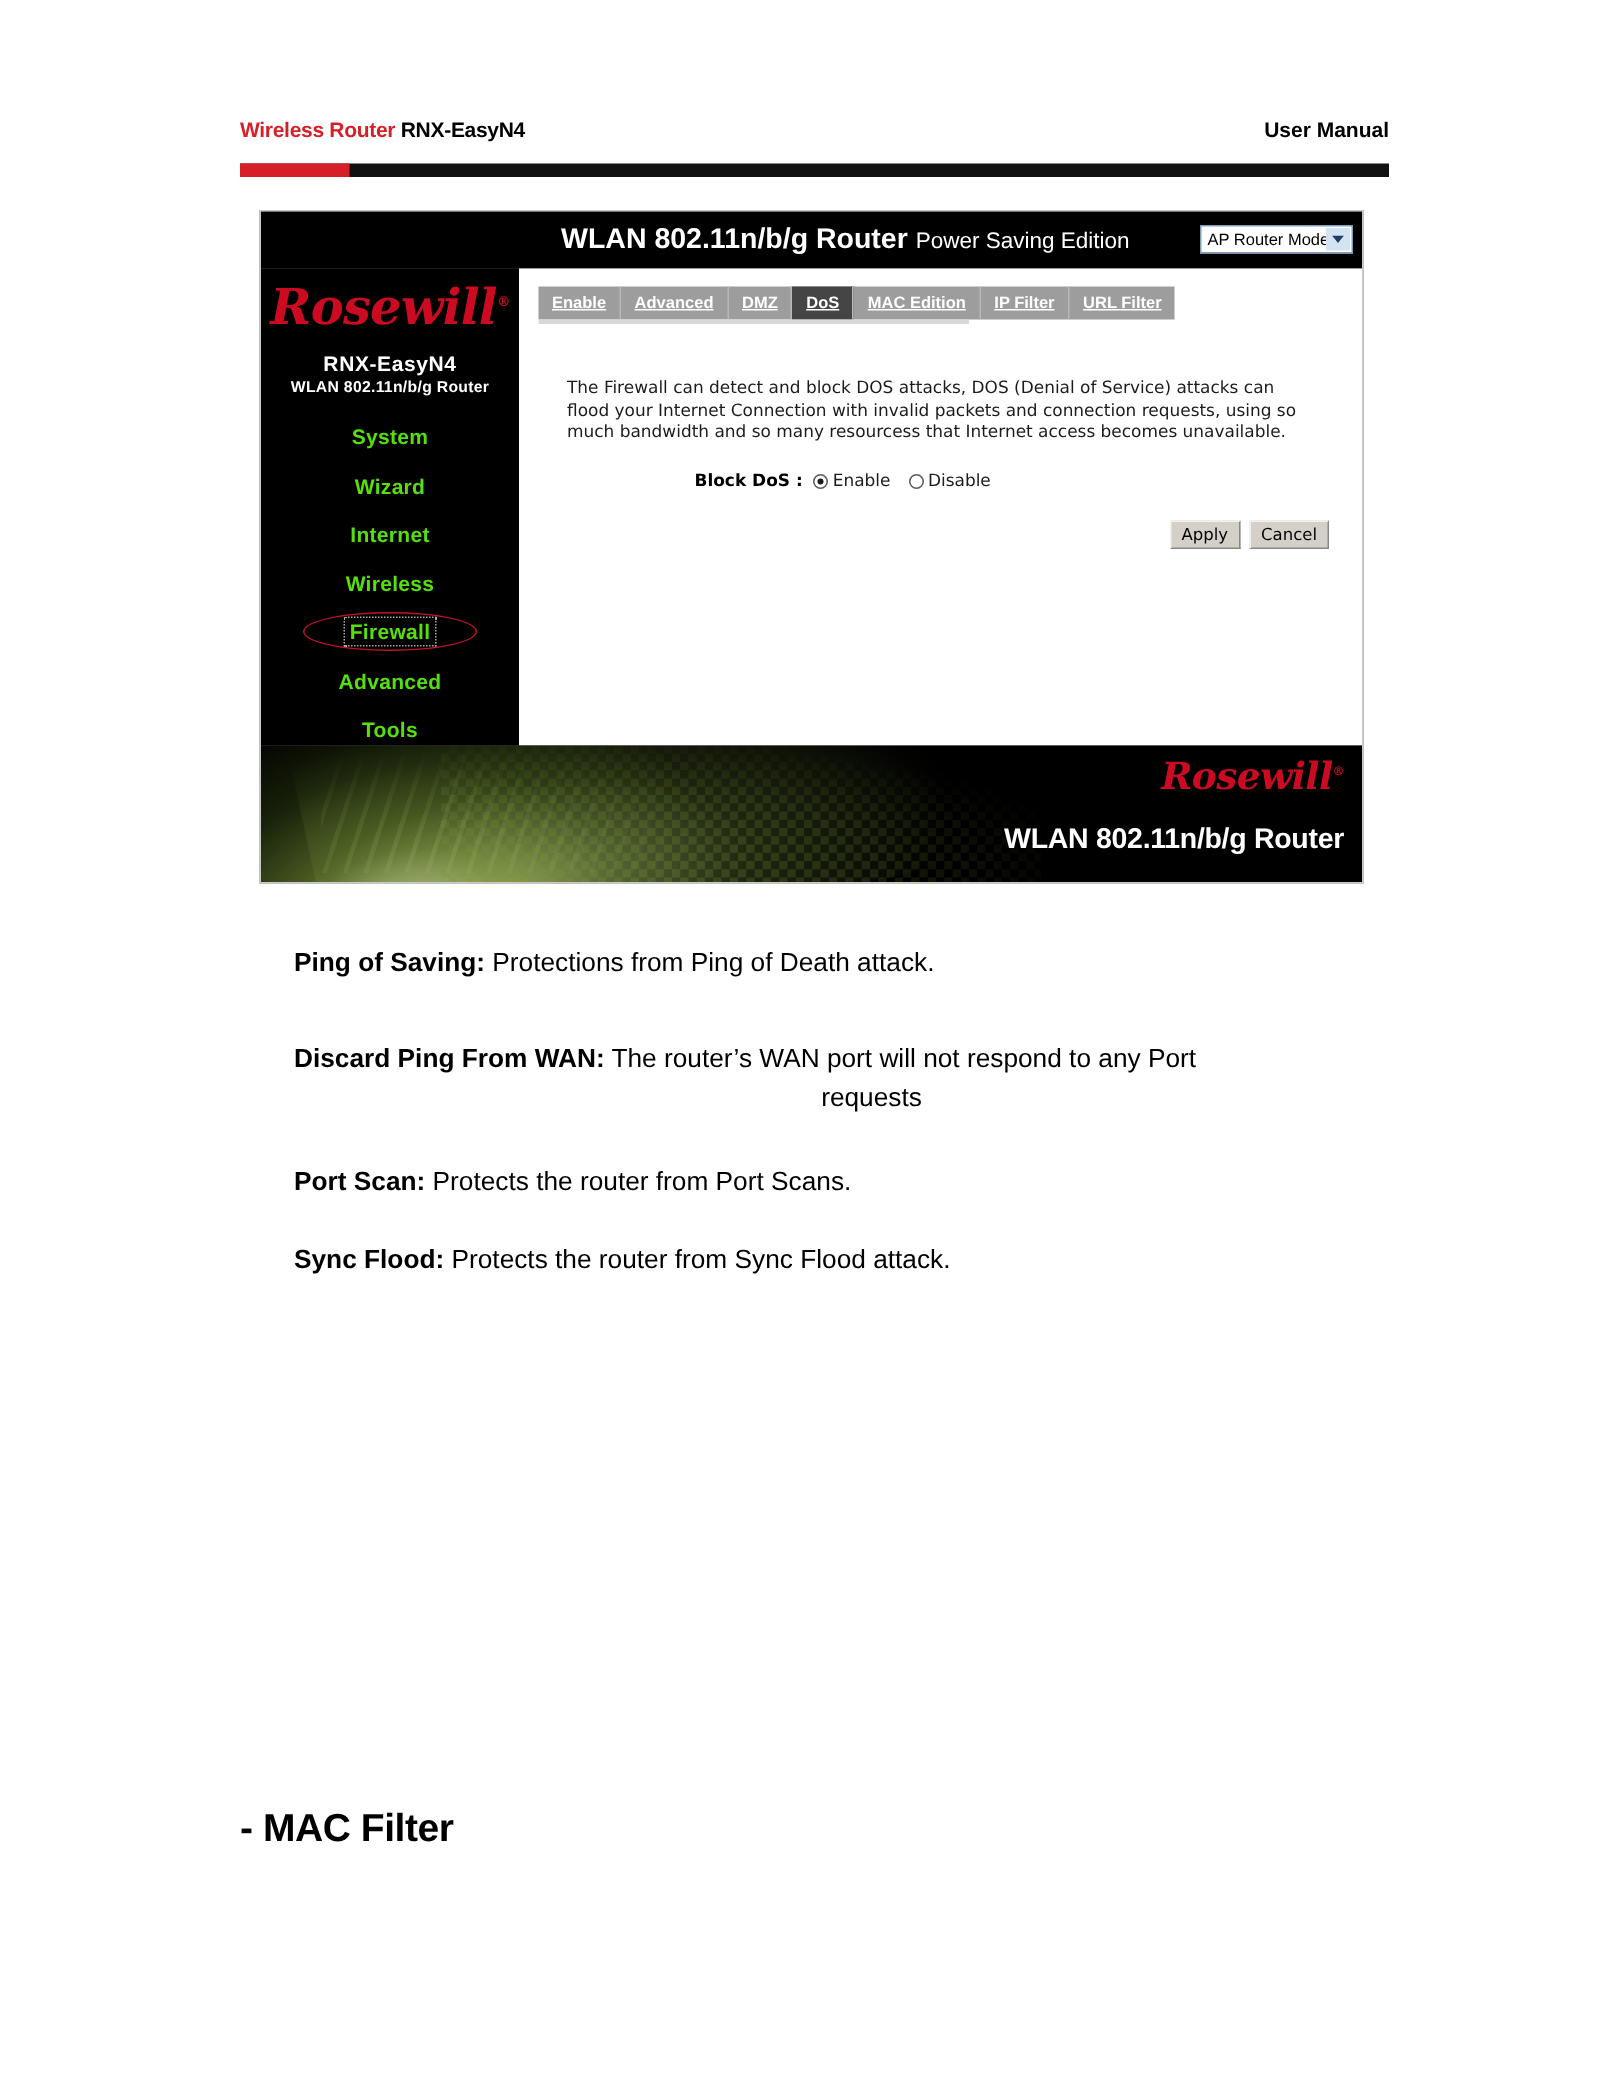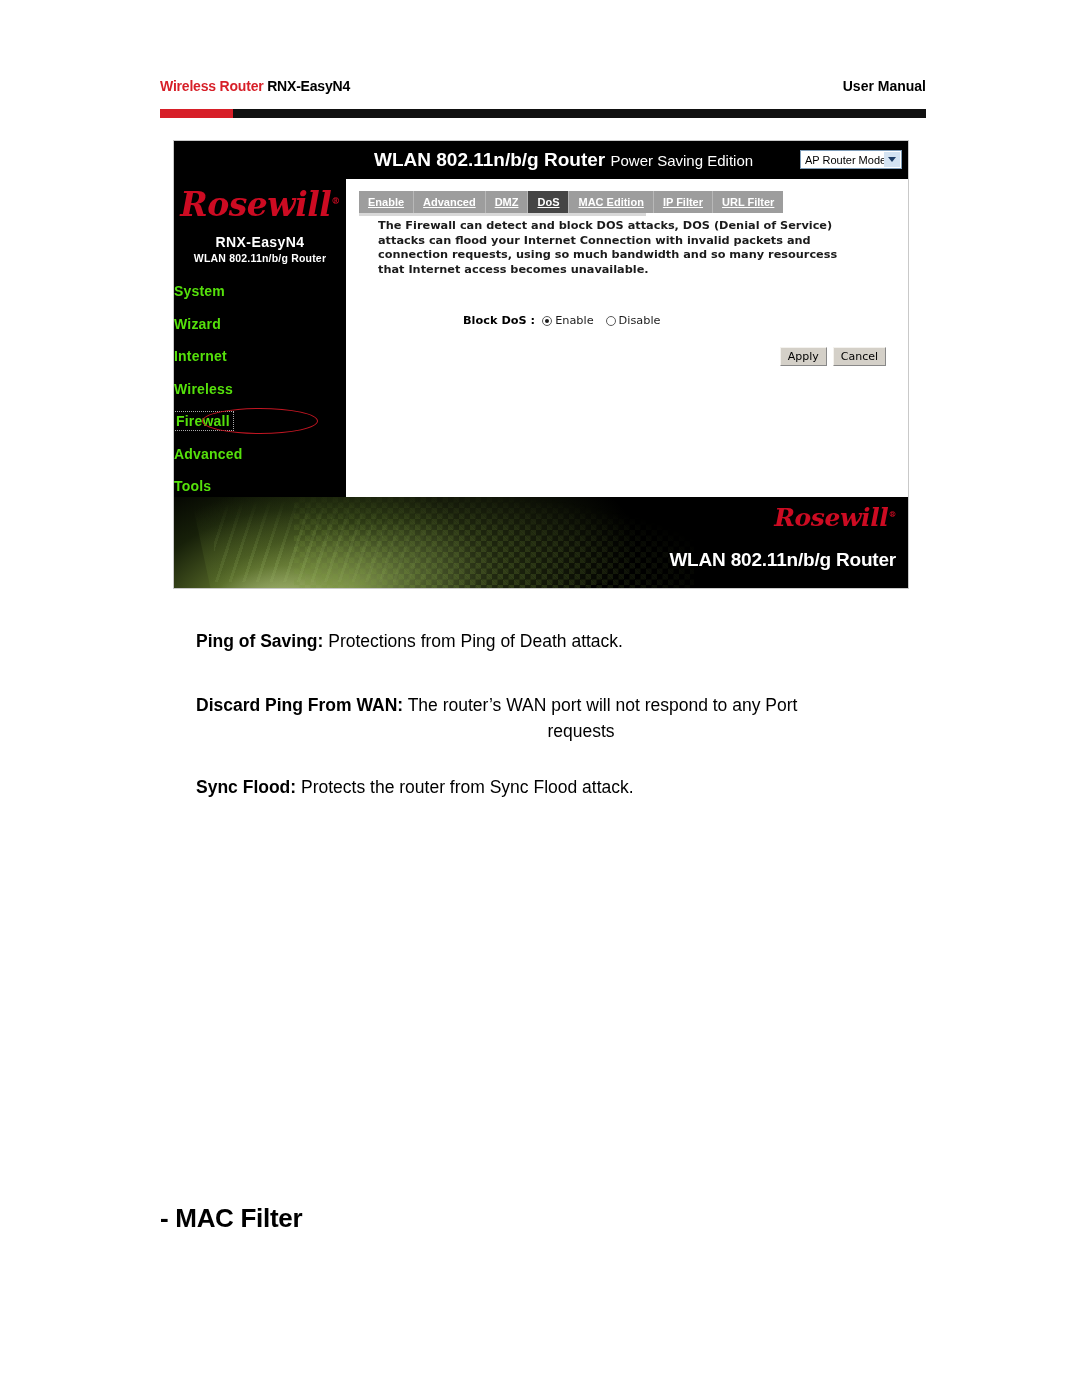--- a/index.html
+++ b/index.html
@@ -158,20 +158,21 @@
   }
   .side-menu {
     position: absolute;
     left: 0; top: 96px;
     width: 172px;
   }
   .side-item {
     position: relative;
     width: 172px;
     height: 32.5px;
+    text-align: center;
     color: #55e00b;
     font-size: 14px;
     font-weight: bold;
     line-height: 32.5px;
     letter-spacing: 0.2px;
   }
   .side-item.active .lbl {
     outline: 1px dotted #aaaaaa;
     outline-offset: 1px;
     padding: 0 2px;
@@ -221,27 +222,26 @@
   .tabbar-shadow {
     position: absolute;
     left: 13px; top: 34px;
     width: 287px;
     height: 3px;
     background: #d8d8d8;
   }
 
   .desc {
     position: absolute;
-    left: 32px; top: 40px;
+    left: 32px; top: 73px;
     width: 487px;
     font-size: 11.3px;
     line-height: 14.5px;
     color: #1b1b1b;
     font-family: "DejaVu Sans", sans-serif;
-    font-weight: bold;
   }
 
   .formrow {
     position: absolute;
     left: 117px; top: 135px;
     display: flex;
     align-items: flex-end;
     white-space: nowrap;
   }
   .formlabel {
@@ -494,18 +494,21 @@
 </div>
 
 <div class="body-text">
   <div class="para p1">
     <b>Ping of Saving:</b><span> Protections from Ping of Death attack.</span>
   </div>
   <div class="para p2">
     <b>Discard Ping From WAN:</b><span> The router’s WAN port will not respond to any Port</span>
     <span class="indent2">requests</span>
   </div>
+  <div class="para p3">
+    <b>Port Scan:</b><span> Protects the router from Port Scans.</span>
+  </div>
   <div class="para">
     <b>Sync Flood:</b><span> Protects the router from Sync Flood attack.</span>
   </div>
 </div>
 
 <div class="section-heading">- MAC Filter</div>
 
 </body></html>

